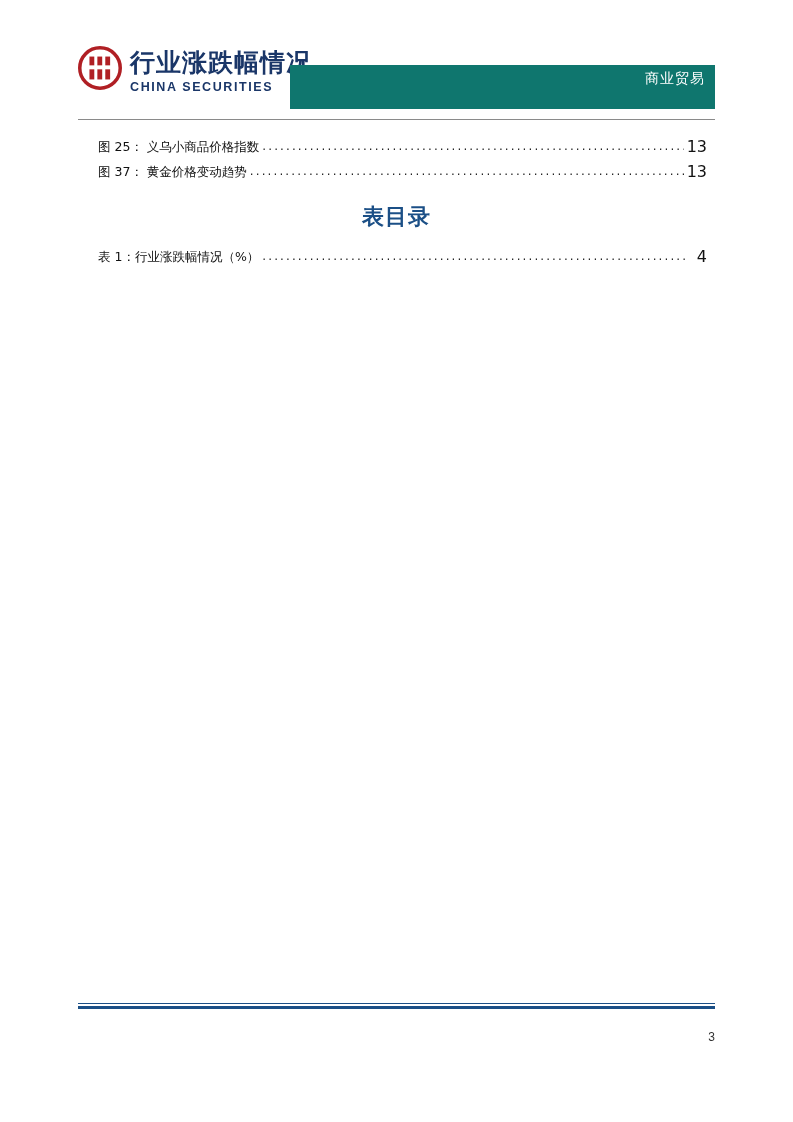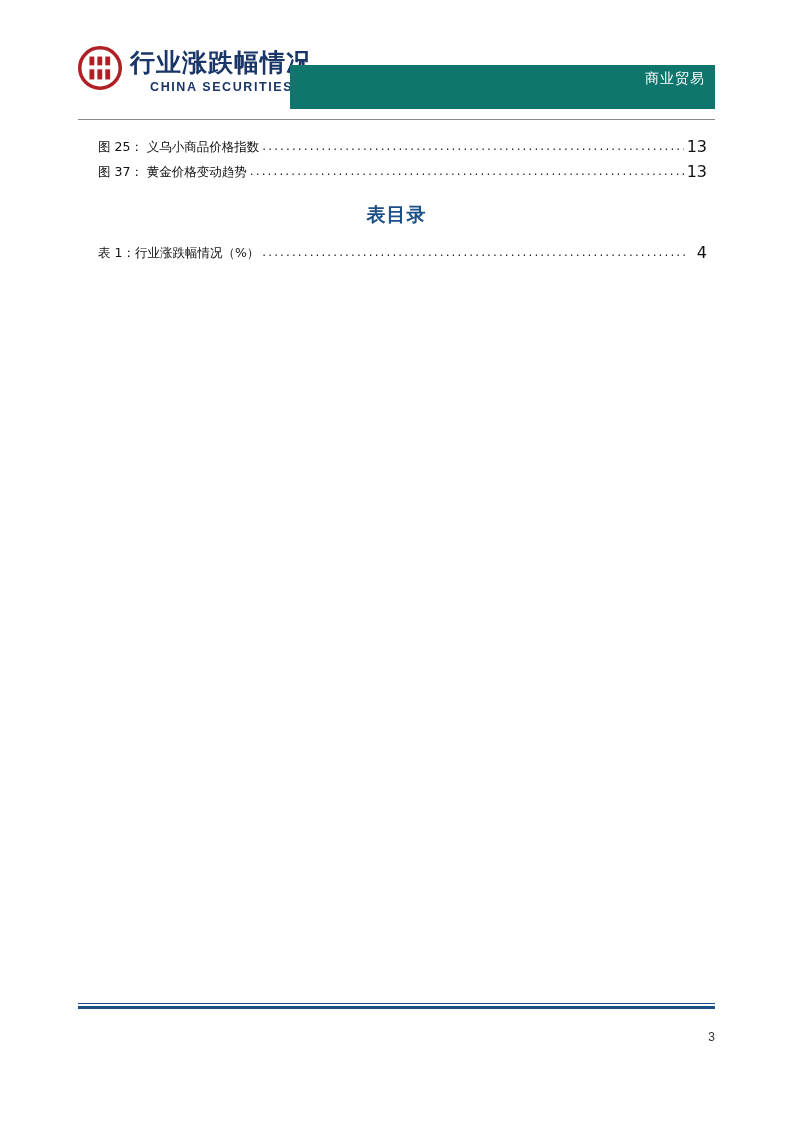--- a/index.html
+++ b/index.html
@@ -52,21 +52,20 @@
   .logo-en {
     position: absolute;
     left: 52px;
     top: 36px;
     font-family: "Liberation Sans", sans-serif;
     font-size: 12.5px;
     font-weight: bold;
     letter-spacing: 1.6px;
     color: #1a3668;
     white-space: nowrap;
-    margin-left: 20px;
   }
   .header-bar {
     position: absolute;
     left: 212px;
     top: 21px;
     right: 0;
     height: 44px;
     background: #0f766e;
   }
   .header-bar-label {
@@ -121,21 +120,21 @@
   .toc-page {
     flex: 0 0 auto;
     text-align: right;
     min-width: 16px;
     font-size: 16px;
   }
 
   .section-title {
     text-align: center;
     font-family: "DejaVu Sans", sans-serif;
-    font-size: 19px;
+    font-size: 22px;
     font-weight: bold;
     color: #1b4f86;
     margin: 18px 0 12px 0;
     letter-spacing: 1px;
   }
 
   
   .footer-rule-1 {
     position: absolute;
     left: 78px;

